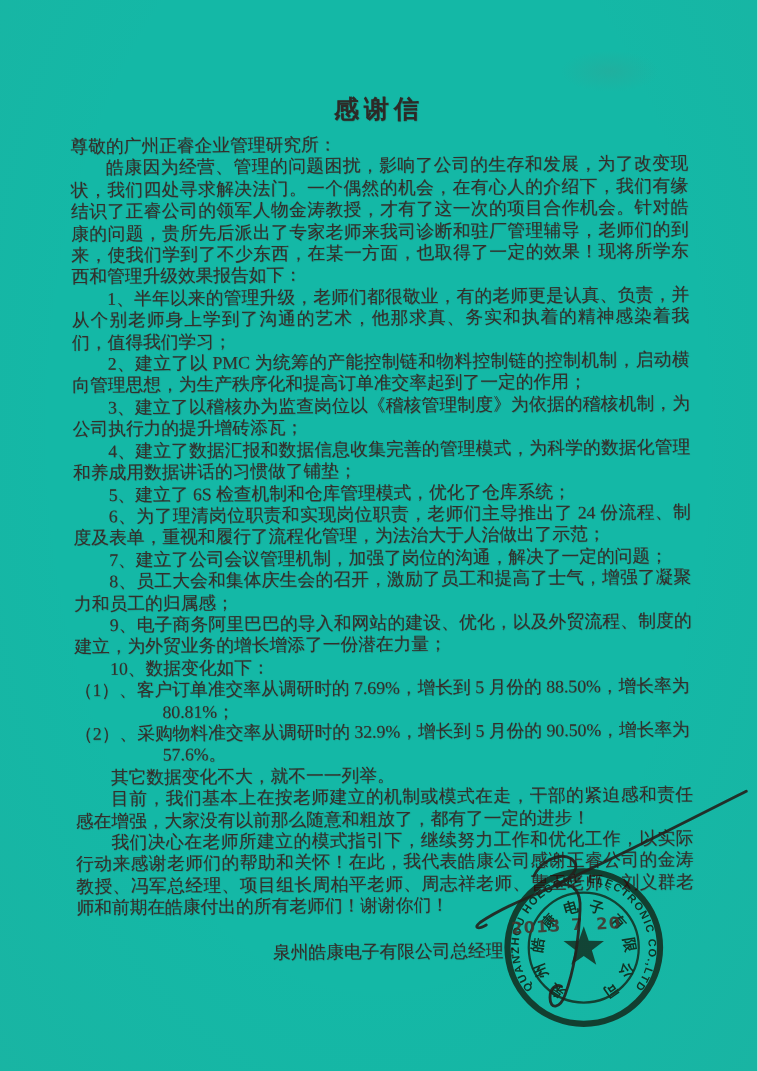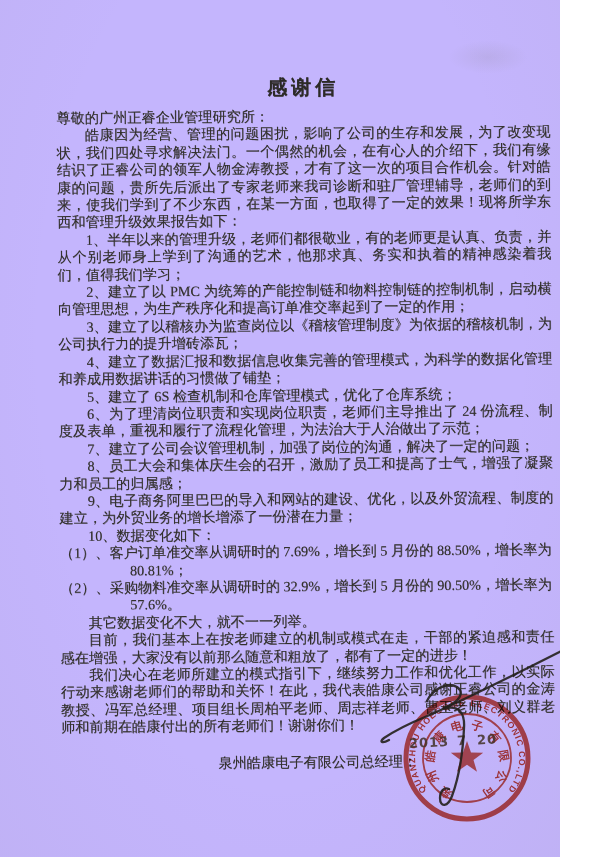--- a/index.html
+++ b/index.html
@@ -1,20 +1,20 @@
 <!DOCTYPE html>
 <html><head>
 <meta charset="utf-8">
 <style>
   html, body { margin: 0; padding: 0; background: #ffffff; }
   .page {
     position: relative;
-    width: 560px;
+    width: 606px;
     height: 857px;
-    background: #c4b5fd;
+    background: #14b8a6;
     overflow: hidden;
     font-family: "Liberation Serif", serif;
   }
   .scan-tint {
     position: absolute; inset: 0;
     background: radial-gradient(ellipse at 50% 40%, rgba(255,255,255,0) 60%, rgba(120,115,105,0.05) 100%);
     pointer-events: none;
   }
   .smudge {
     position: absolute; left: 448px; top: 40px; width: 80px; height: 34px;

